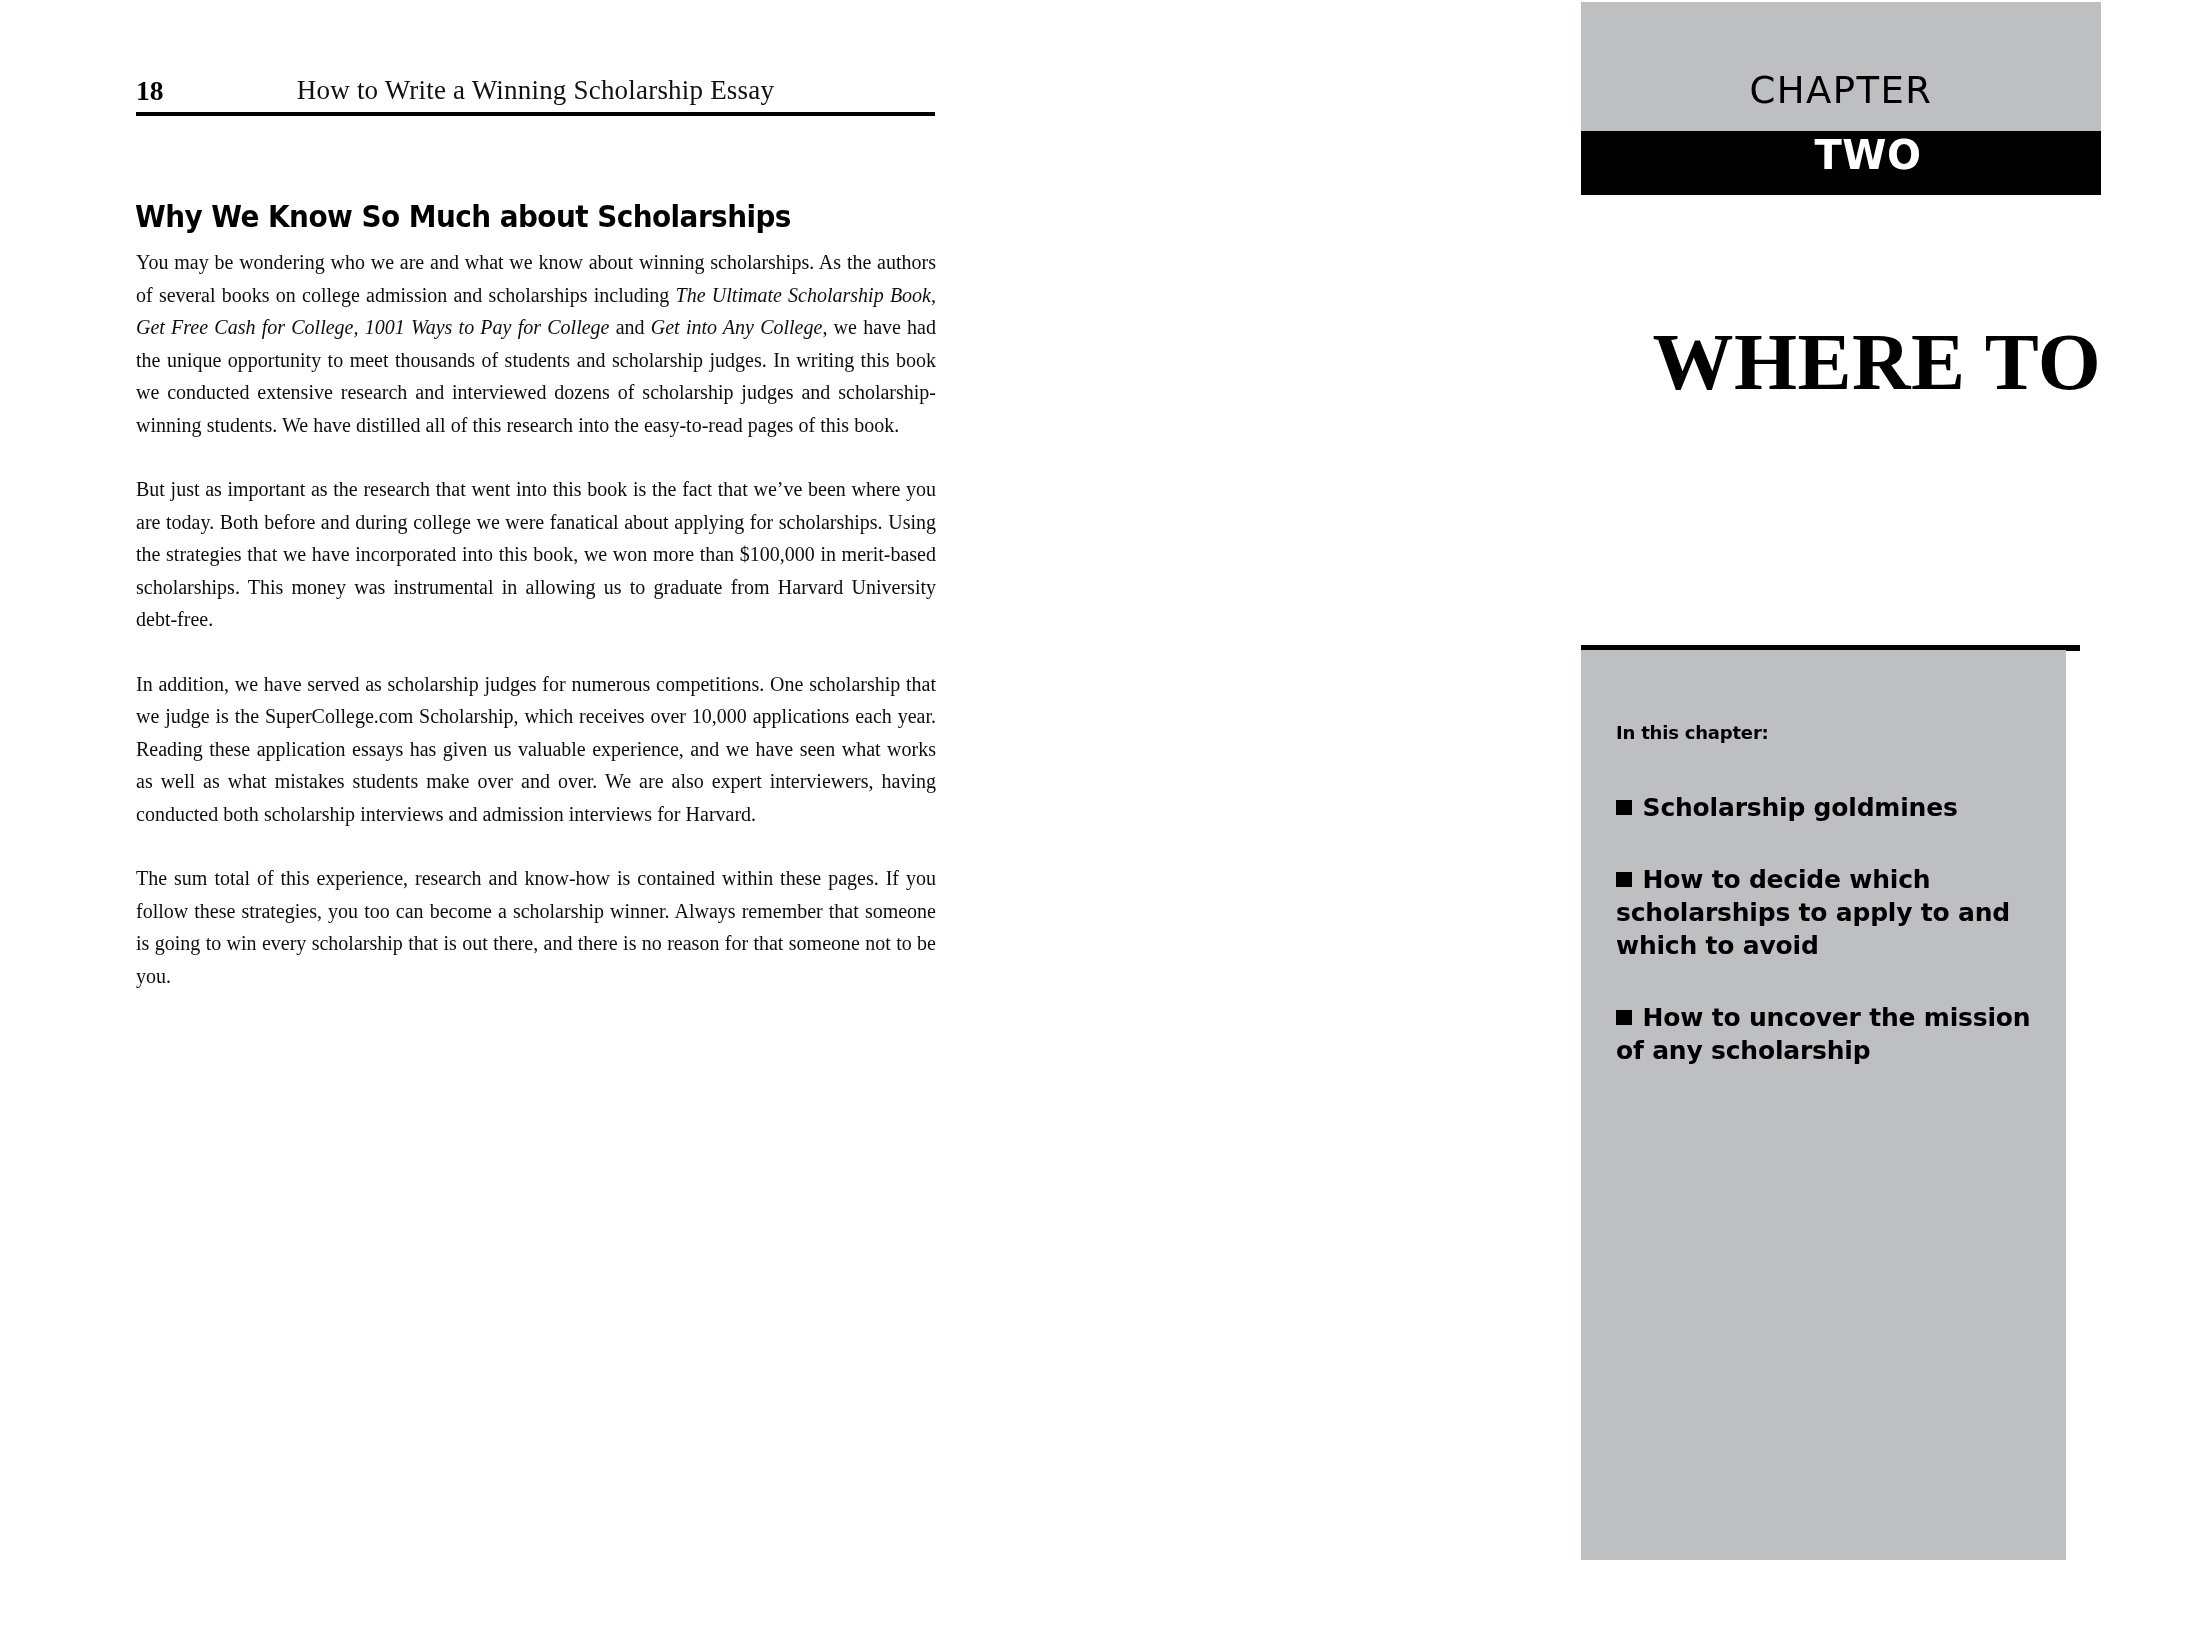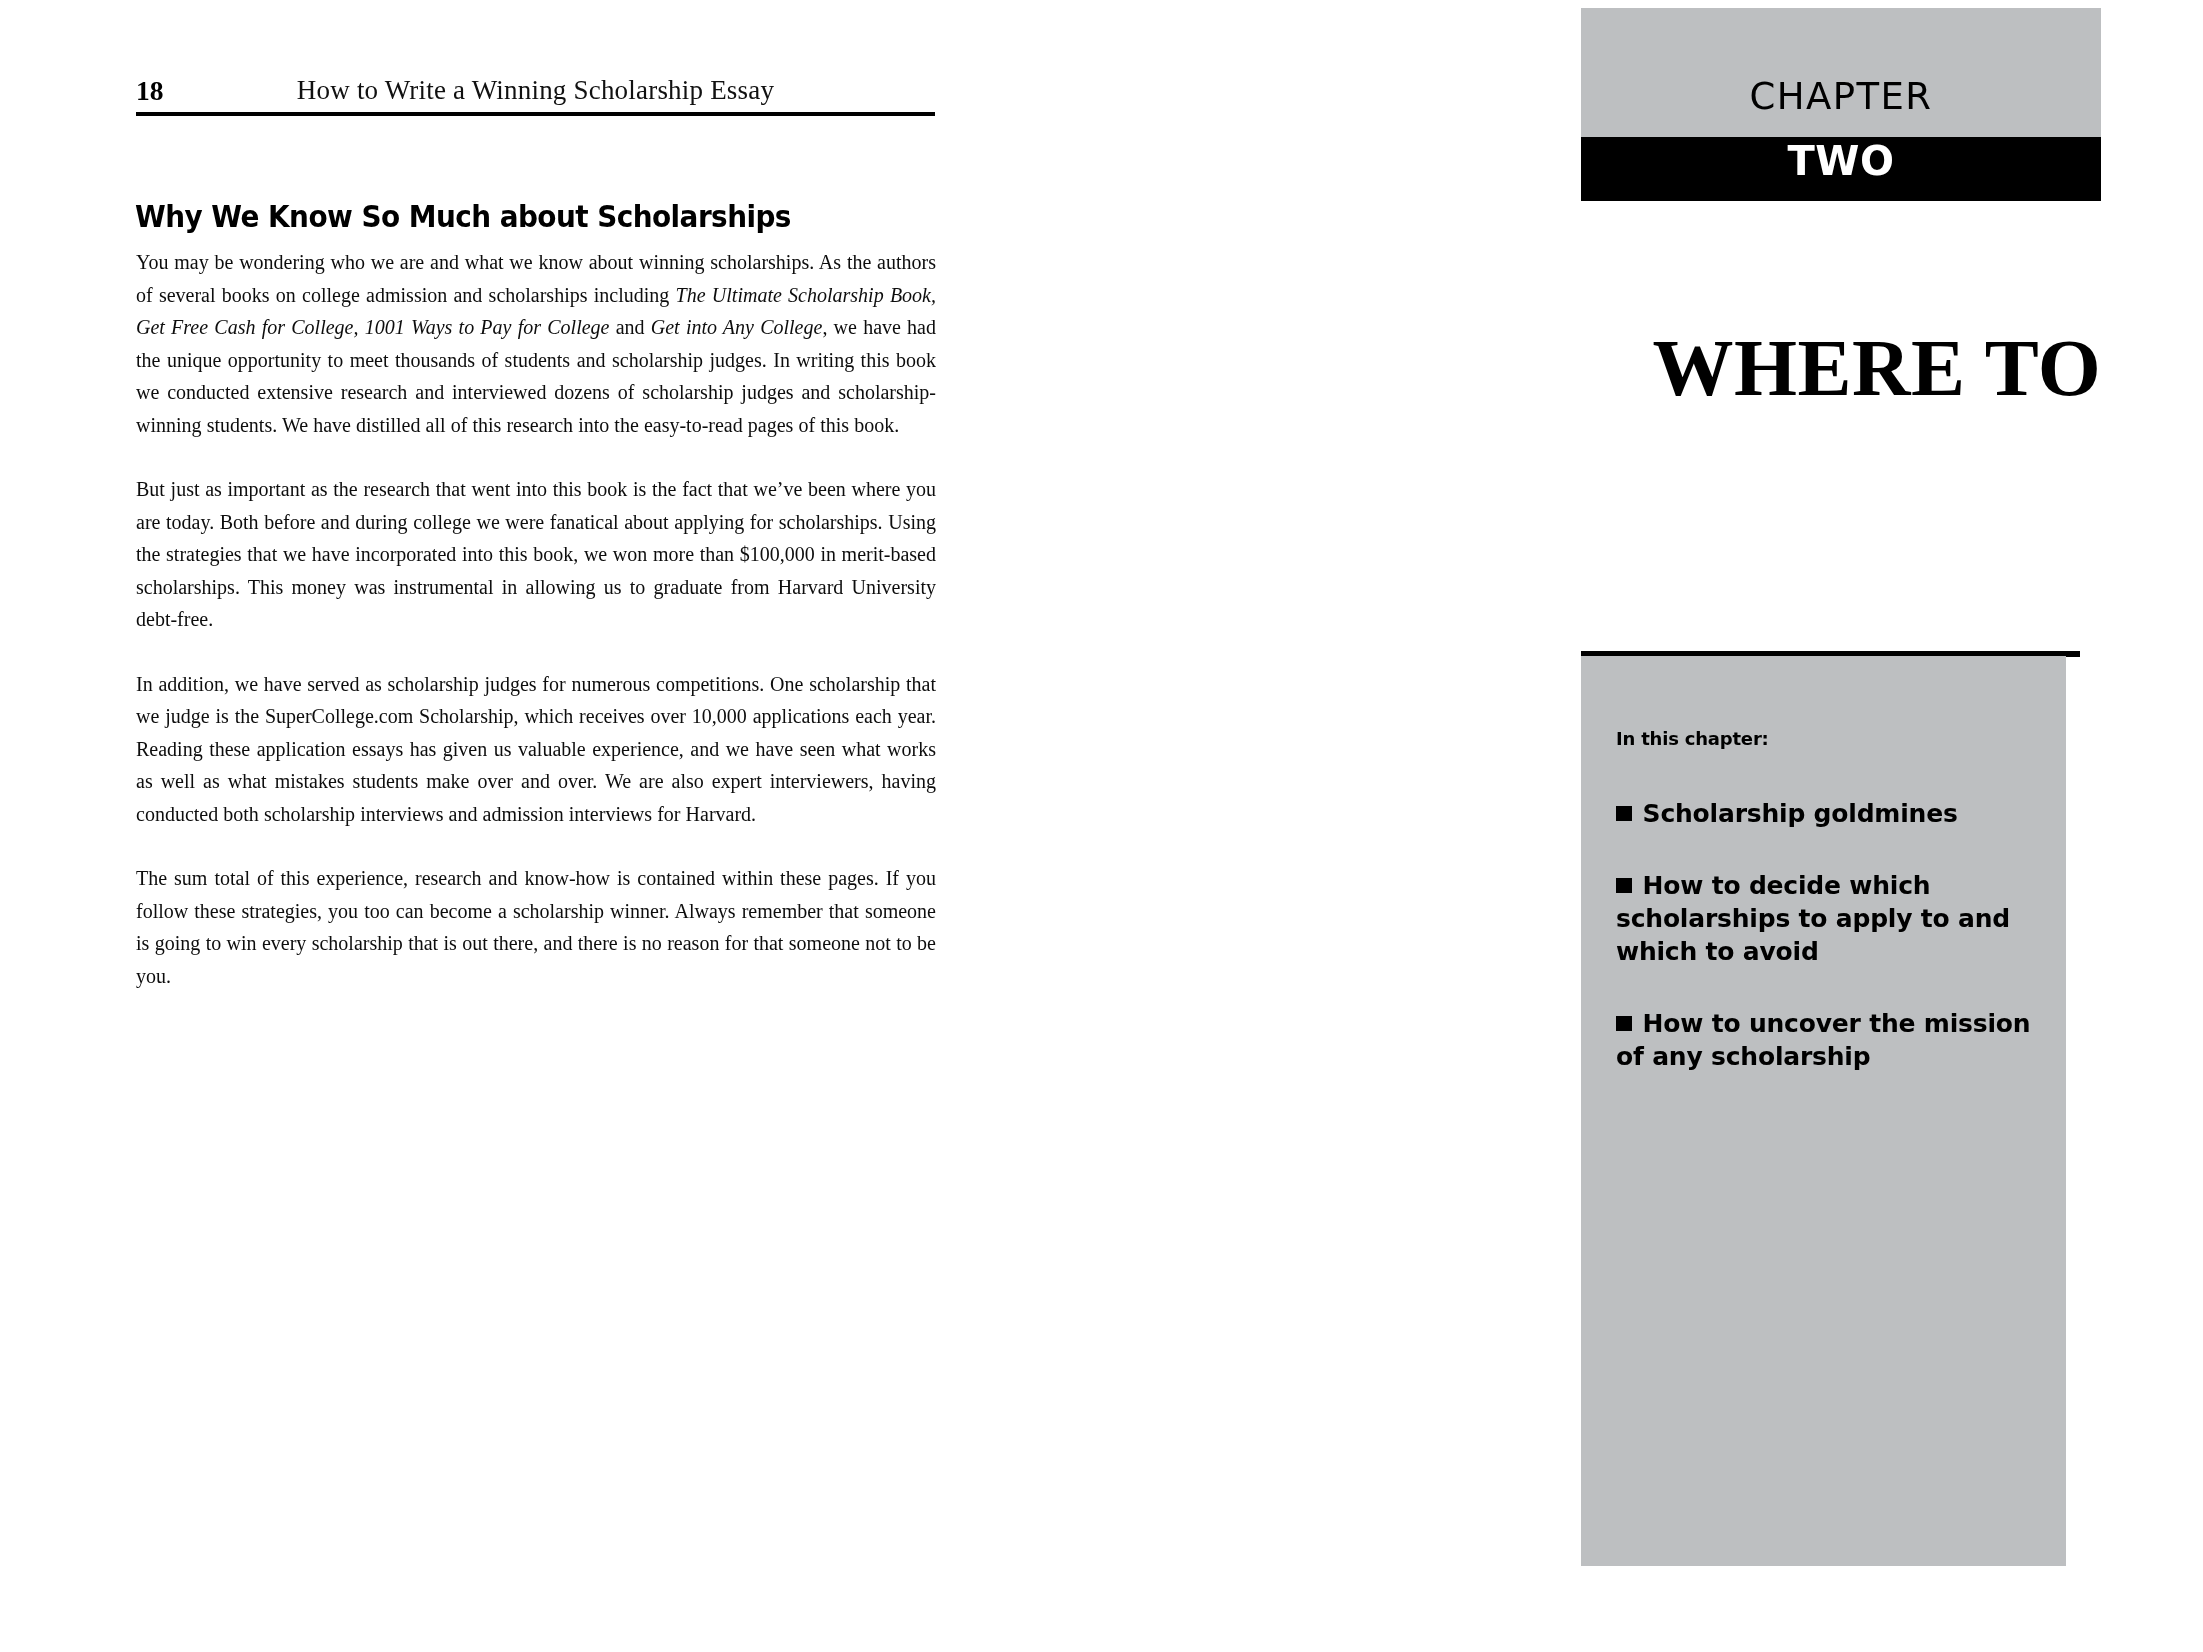--- a/index.html
+++ b/index.html
@@ -101,21 +101,21 @@
     hyphens: none;
     word-spacing: 0.1px;
   }
   .body-p:last-child { margin-bottom: 0; font-family: Liberation Serif, serif; }
   .body-p i { font-style: italic; }
 
   
   .right-page {
     position: absolute;
     left: 1102px;
-    top: 8px;
+    top: 2px;
     width: 1102px;
     height: 1300px;
   }
 
   .chapter-gray-band {
     position: absolute;
     left: 479px;            
     top: 0;
     width: 520px;           
     height: 133px;
@@ -146,20 +146,21 @@
     left: 479px;
     top: 127px;
     width: 520px;
     text-align: center;
     font-family: "DejaVu Sans", sans-serif;
     font-weight: bold;
     font-size: 40px;
     letter-spacing: 0.5px;
     color: #ffffff;
     line-height: 53px;
+    padding-left: 27px;
   }
 
   .chapter-title {
     position: absolute;
     left: 18.4px;
     top: 246px;
     width: 981px;          
     text-align: right;
     font-family: "Liberation Serif", serif;
     font-weight: bold;

